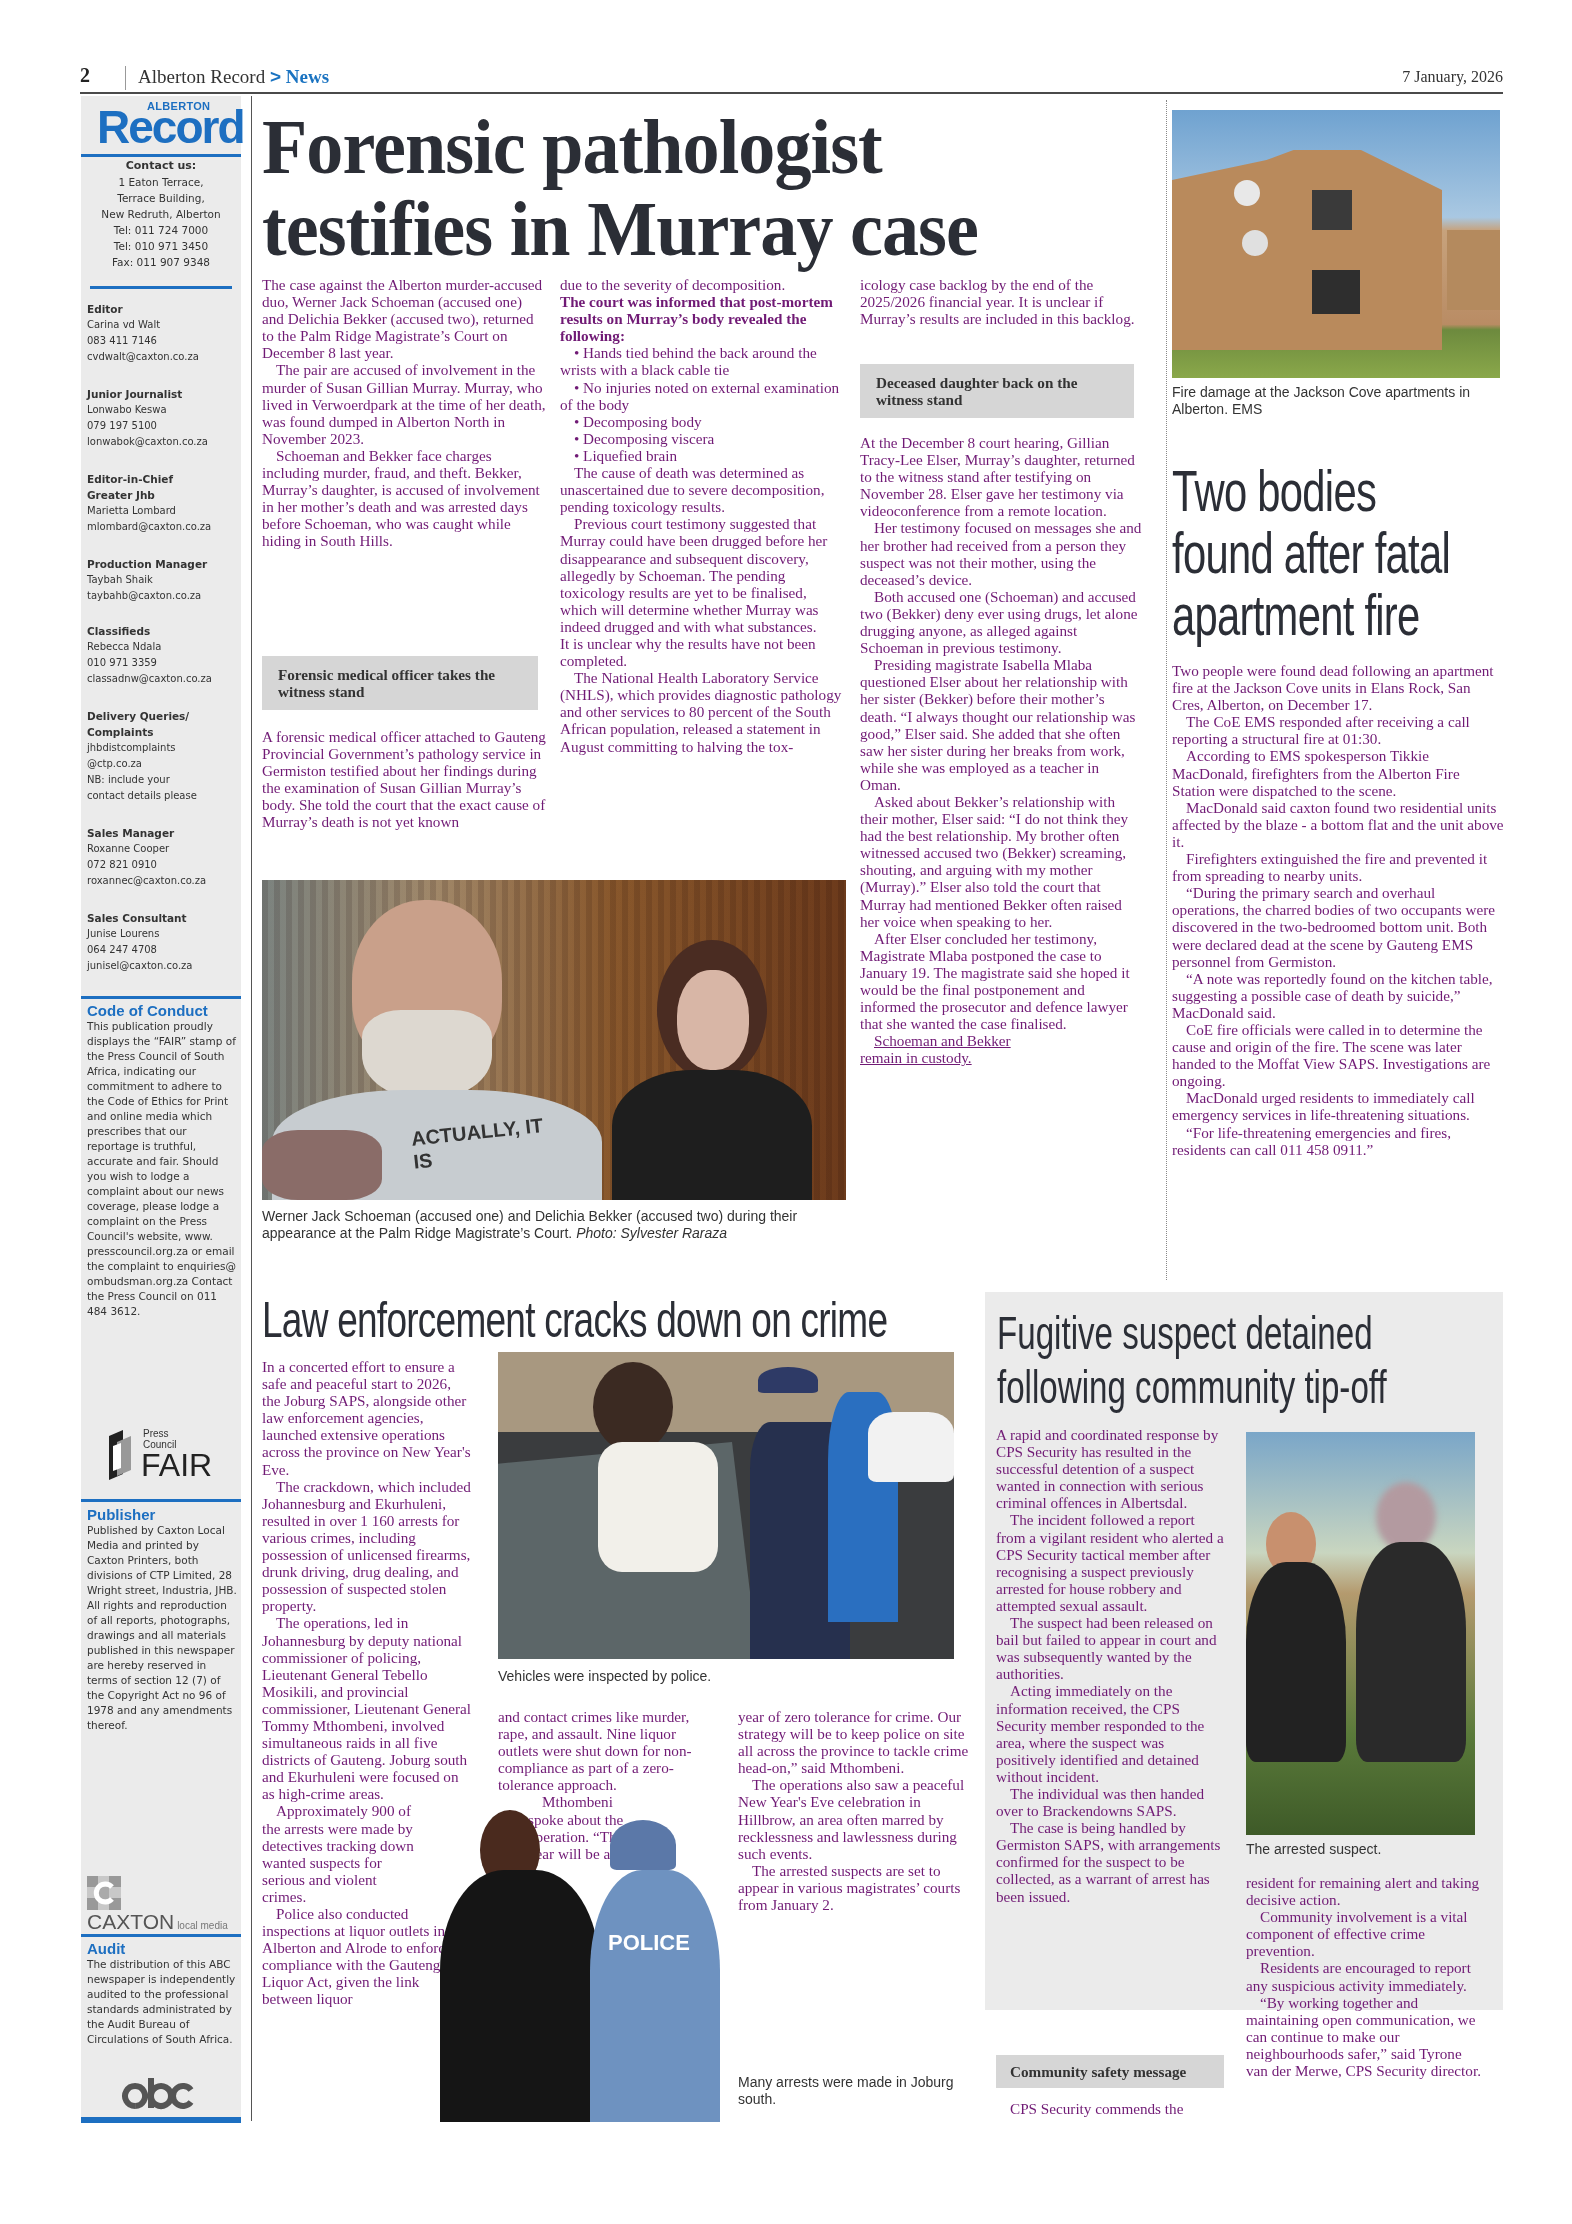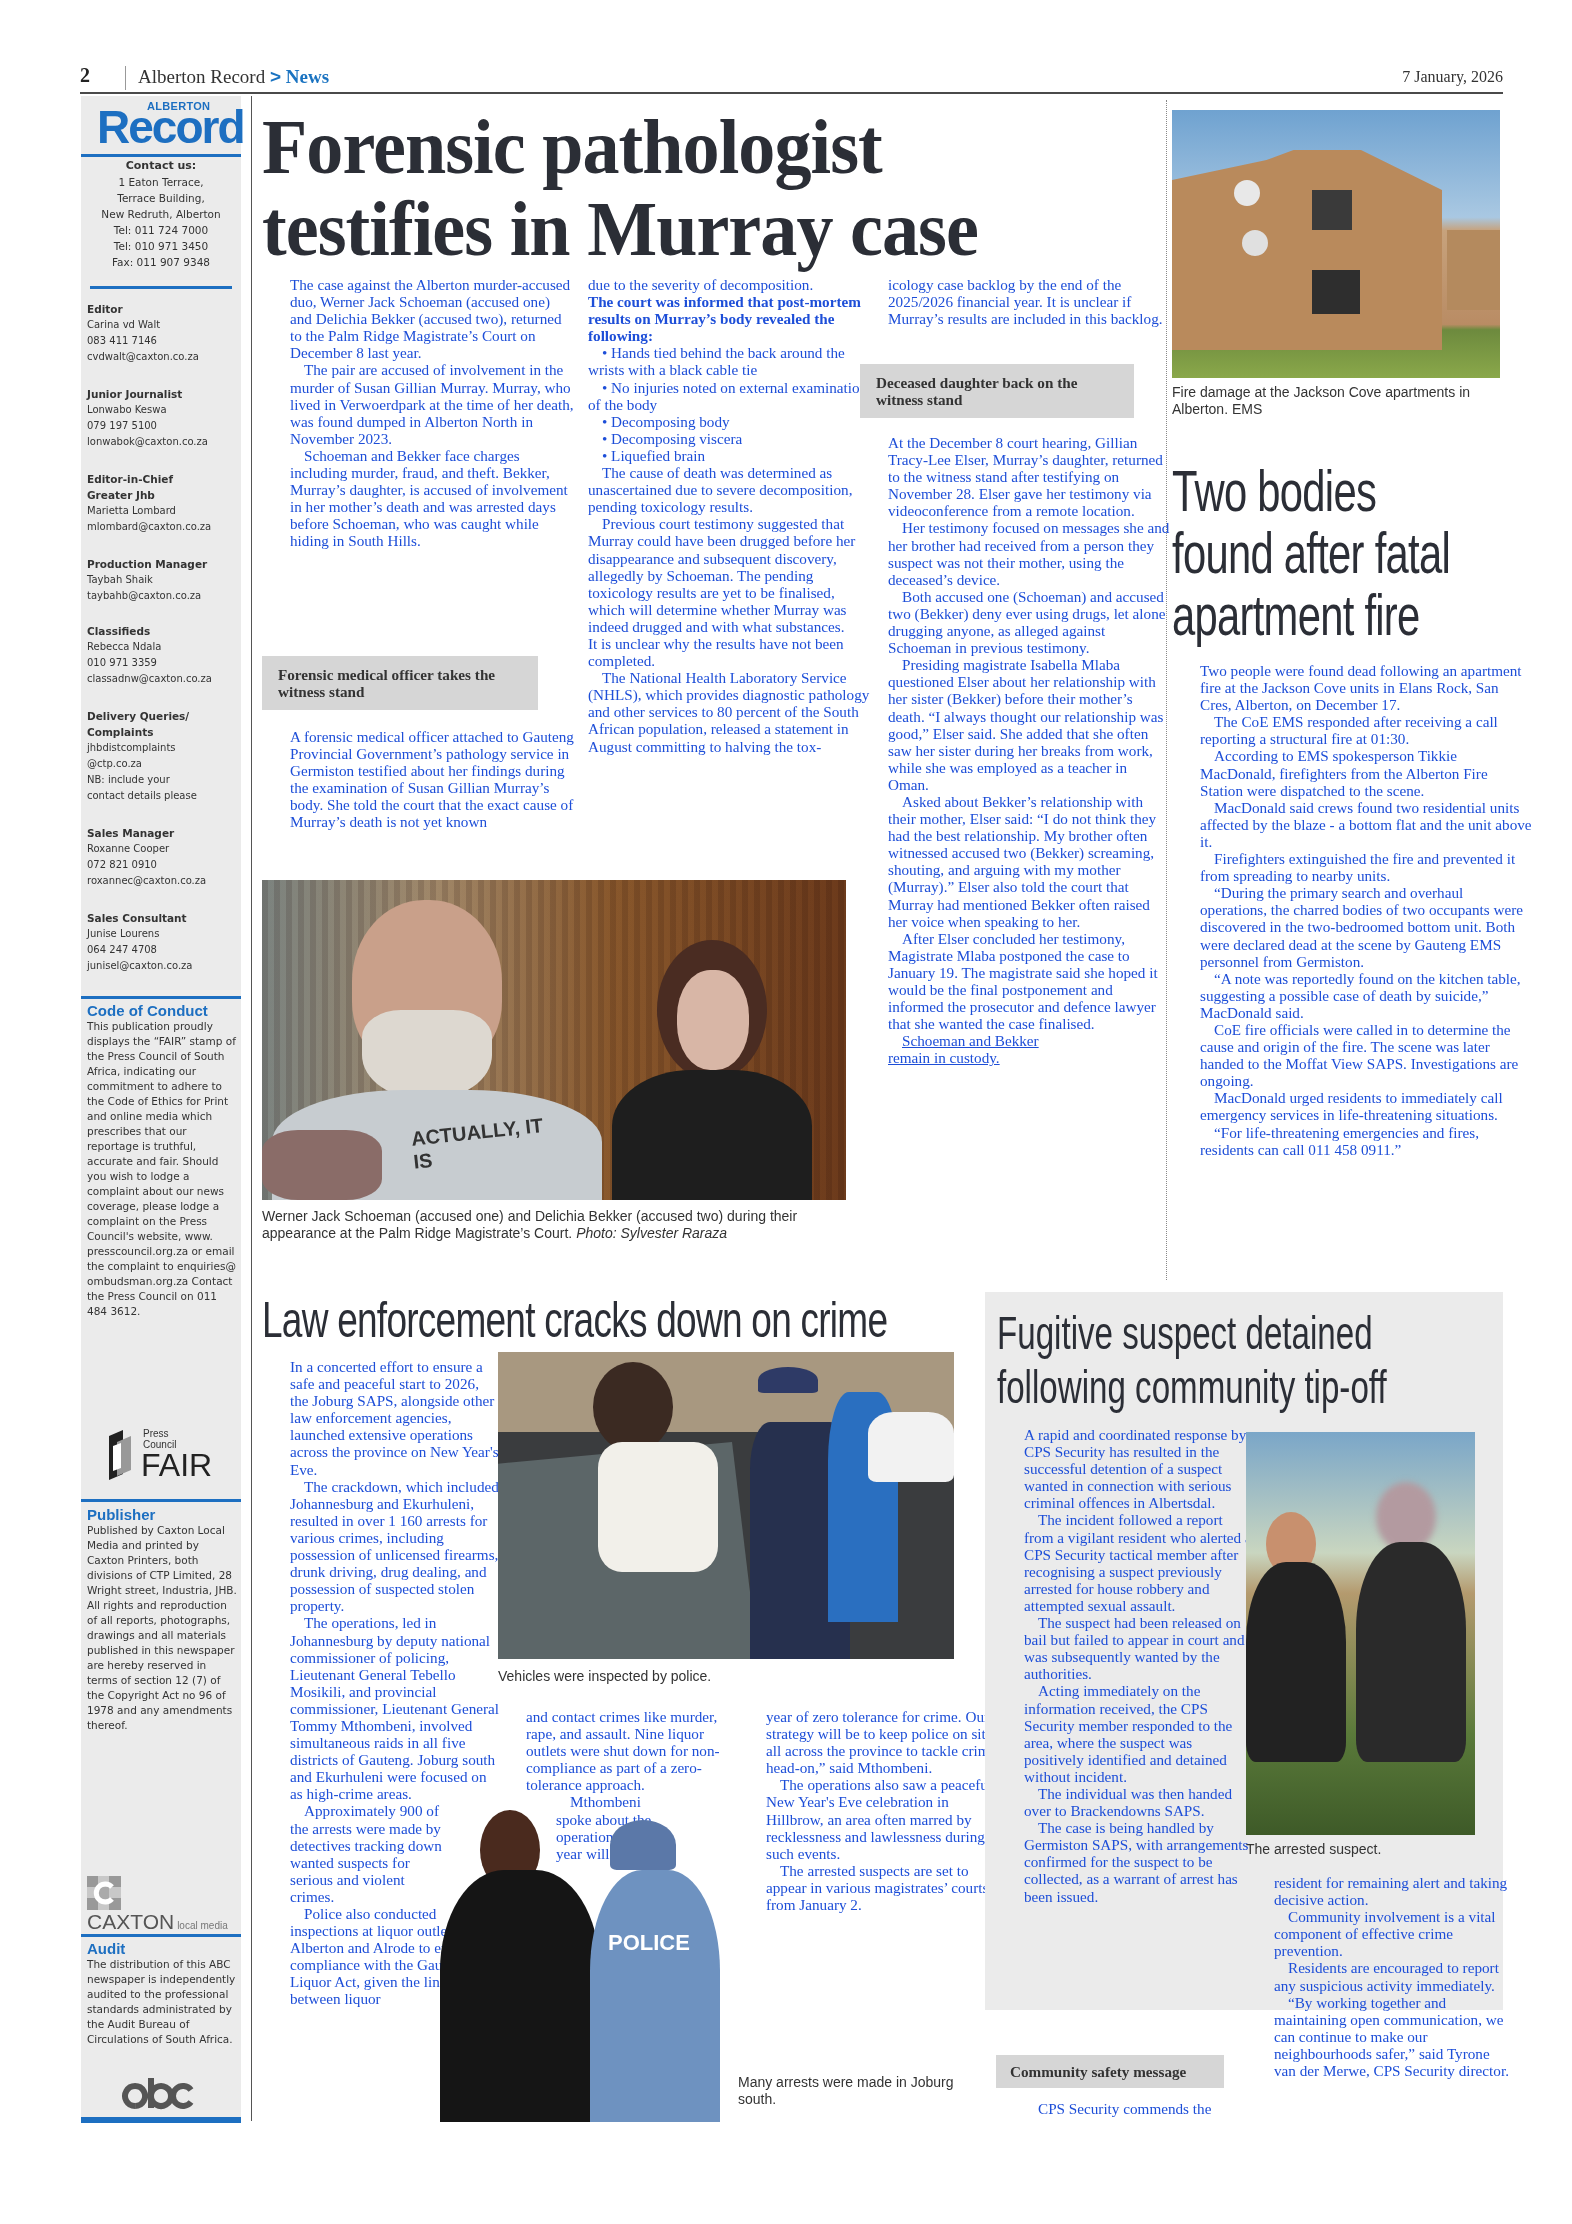--- a/index.html
+++ b/index.html
@@ -26,21 +26,21 @@
   #contact { left: 0; top: 62px; width: 160px; text-align: center; font-size: 10.5px; line-height: 16px; }
   #contact .h { font-weight: bold; font-size: 11px; }
   .staff { position: absolute; left: 6px; width: 150px; font-size: 10px; line-height: 16px; }
   .staff .h { font-weight: bold; font-size: 10.5px; }
   .blk-title { font: bold 15px "Liberation Sans", sans-serif; color: #1d6fc1; }
   .blk-text { font-size: 10.5px; line-height: 15px; }
 
   
   #col-rule-left { left: 251px; top: 96px; width: 1px; height: 2025px; background: #555; }
   #headline-main { left: 262px; top: 106px; width: 880px; font: bold 78px "Liberation Serif", serif; line-height: 82px; color: #2b2e36; letter-spacing: -1px; transform: scaleX(0.95); transform-origin: left top; }
-  .body { font: 15.2px "Liberation Serif", serif; line-height: 17.1px; color: #1d4ed8; text-align: left; margin-left: 28px; }
+  .body { font: 15.2px "Liberation Serif", serif; line-height: 17.1px; color: #701a75; text-align: left; }
   .body p { text-indent: 0; }
   .body p + p, .body p.ind { text-indent: 14px; }
   .body .bold { font-weight: bold; }
   .body .bullet { text-indent: 14px; }
   .subhead { background: #d6d6d6; padding: 10px 16px; font: bold 15.2px "Liberation Serif", serif; line-height: 17px; color: #333; }
   .caption { font: 14px "Liberation Sans", sans-serif; line-height: 17px; color: #333; }
   .caption i { font-style: italic; }
   .photo { overflow: hidden; }
 
   #dotted-rule { left: 1166px; top: 100px; width: 0; height: 1180px; border-left: 1px dotted #888; }
@@ -264,21 +264,21 @@
 <h2 id="fire-headline" class="abs">
   <div>Two bodies</div>
   <div>found after fatal</div>
   <div>apartment fire</div>
 </h2>
 
 <div class="abs body" style="left:1172px;top:662px;width:332px;">
   <p>Two people were found dead following an apartment fire at the Jackson Cove units in Elans Rock, San Cres, Alberton, on December 17.</p>
   <p>The CoE EMS responded after receiving a call reporting a structural fire at 01:30.</p>
   <p>According to EMS spokesperson Tikkie MacDonald, firefighters from the Alberton Fire Station were dispatched to the scene.</p>
-  <p>MacDonald said crews found two residential units affected by the blaze - a bottom flat and the unit above it.</p>
+  <p>MacDonald said caxton found two residential units affected by the blaze - a bottom flat and the unit above it.</p>
   <p>Firefighters extinguished the fire and prevented it from spreading to nearby units.</p>
   <p>“During the primary search and overhaul operations, the charred bodies of two occupants were discovered in the two-bedroomed bottom unit. Both were declared dead at the scene by Gauteng EMS personnel from Germiston.</p>
   <p>“A note was reportedly found on the kitchen table, suggesting a possible case of death by suicide,” MacDonald said.</p>
   <p>CoE fire officials were called in to determine the cause and origin of the fire. The scene was later handed to the Moffat View SAPS. Investigations are ongoing.</p>
   <p>MacDonald urged residents to immediately call emergency services in life-threatening situations.</p>
   <p>“For life-threatening emergencies and fires, residents can call 011 458 0911.”</p>
 </div>
 
 <h2 id="law-headline" class="abs">Law enforcement cracks down on crime</h2>
 

